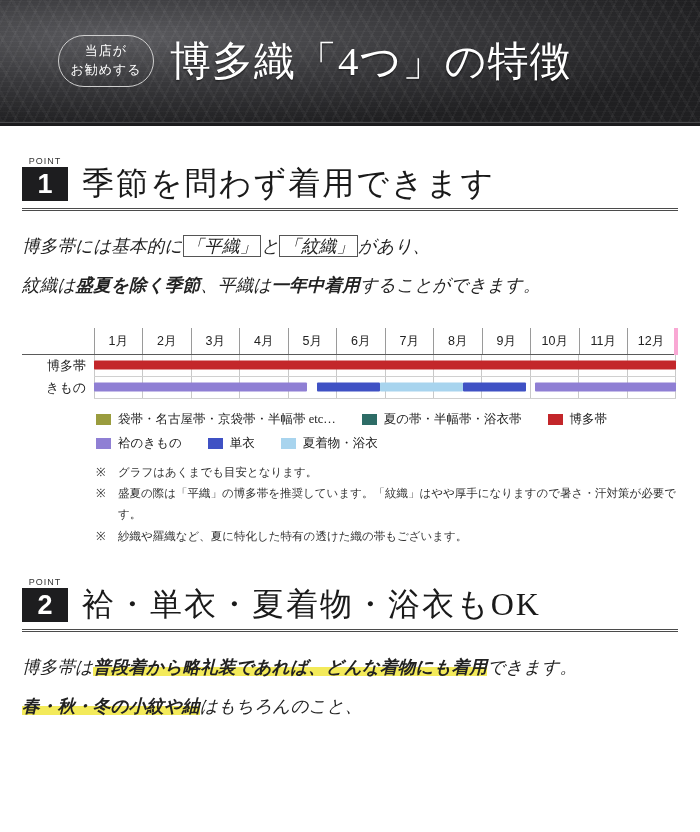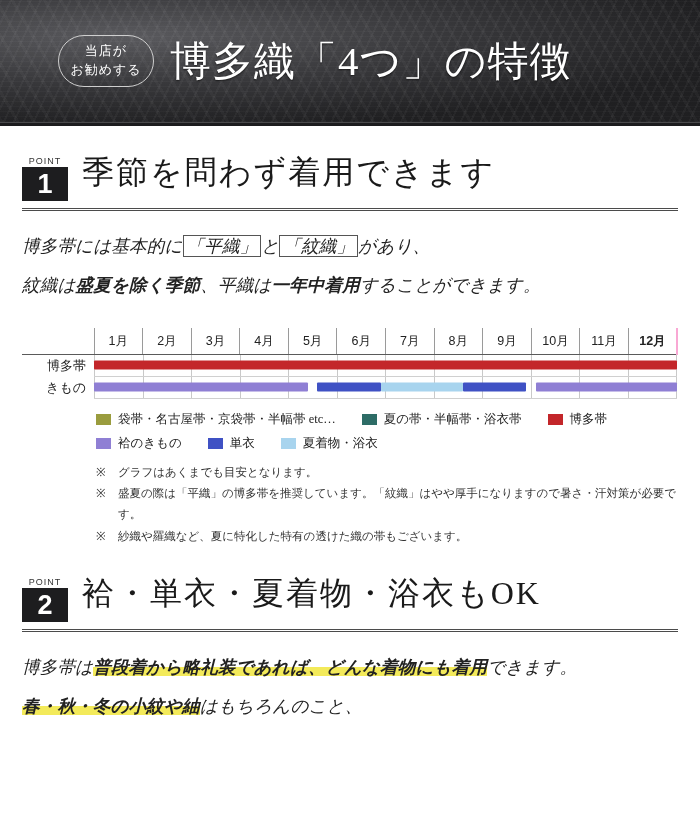--- a/index.html
+++ b/index.html
@@ -61,21 +61,21 @@
   }
   .banner-rule {
     height: 4px;
     background: #1c1c1e;
     border-top: 1px solid #4a4a4c;
   }
 
   
   .point-head {
     display: flex;
-    align-items: flex-start;
+    align-items: flex-end;
     margin: 30px 22px 0 22px;
     border-bottom: 3px double #4b4b4b;
     padding-bottom: 7px;
   }
   .point-badge {
     width: 46px;
     flex: 0 0 auto;
     margin-right: 14px;
     text-align: center;
   }
@@ -144,21 +144,21 @@
   }
   table.months th.mon {
     font-size: 12.5px;
     font-weight: normal;
     color: #222;
     border-left: 1px solid #9a9a9a;
     border-bottom: 1px solid #5a5a5a;
     padding: 5px 0 4px 0;
     text-align: center;
   }
-  table.months th.mon:last-child { border-right: 2px solid #f9a8d4; font-weight: bold; }
+  table.months th.mon:last-child { border-right: 4px solid #f9a8d4; }
   table.months th.corner { border-bottom: 1px solid #5a5a5a; }
 
   .bar-row-cell { padding: 0; position: relative; height: 22px; }
   .track {
     position: relative;
     height: 22px;
     width: 100%;
     background: transparent;
   }
   .gridlines {

